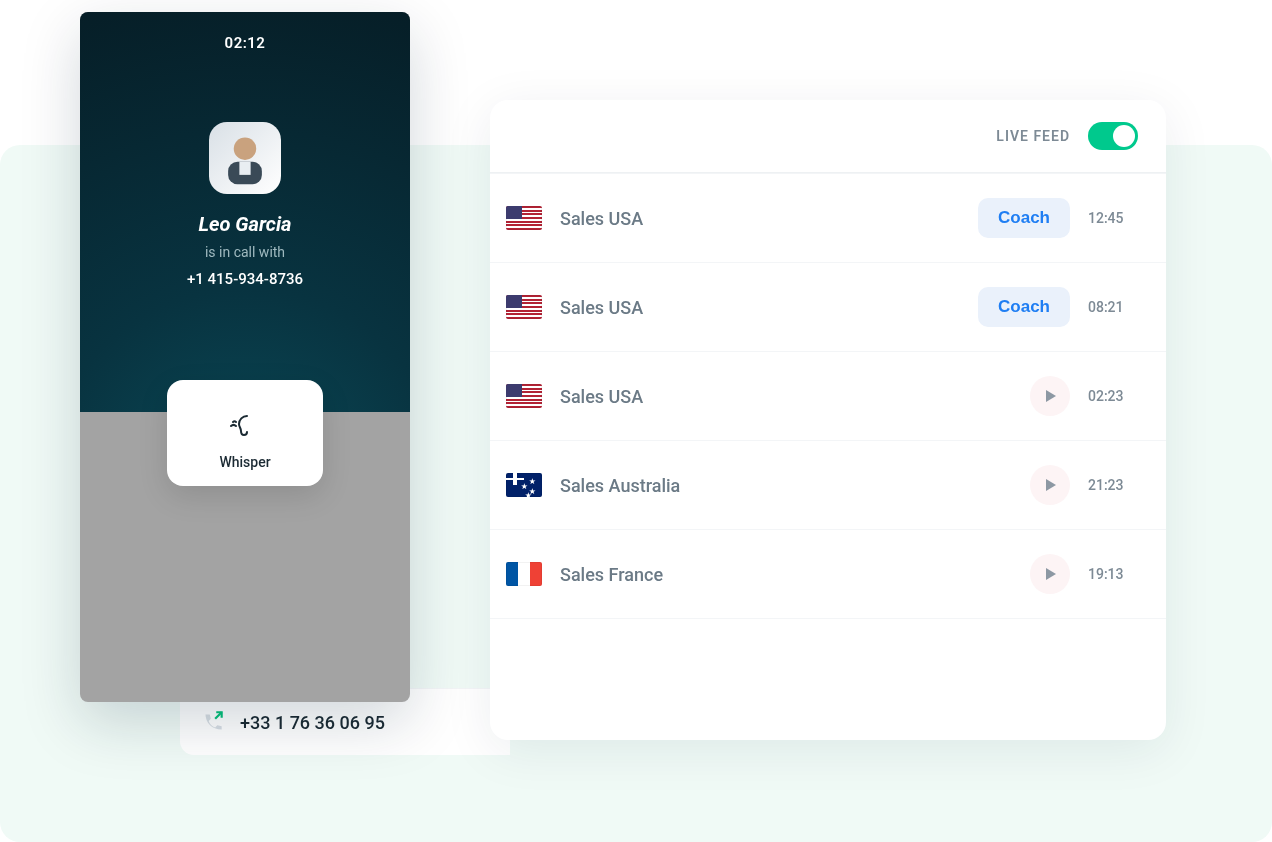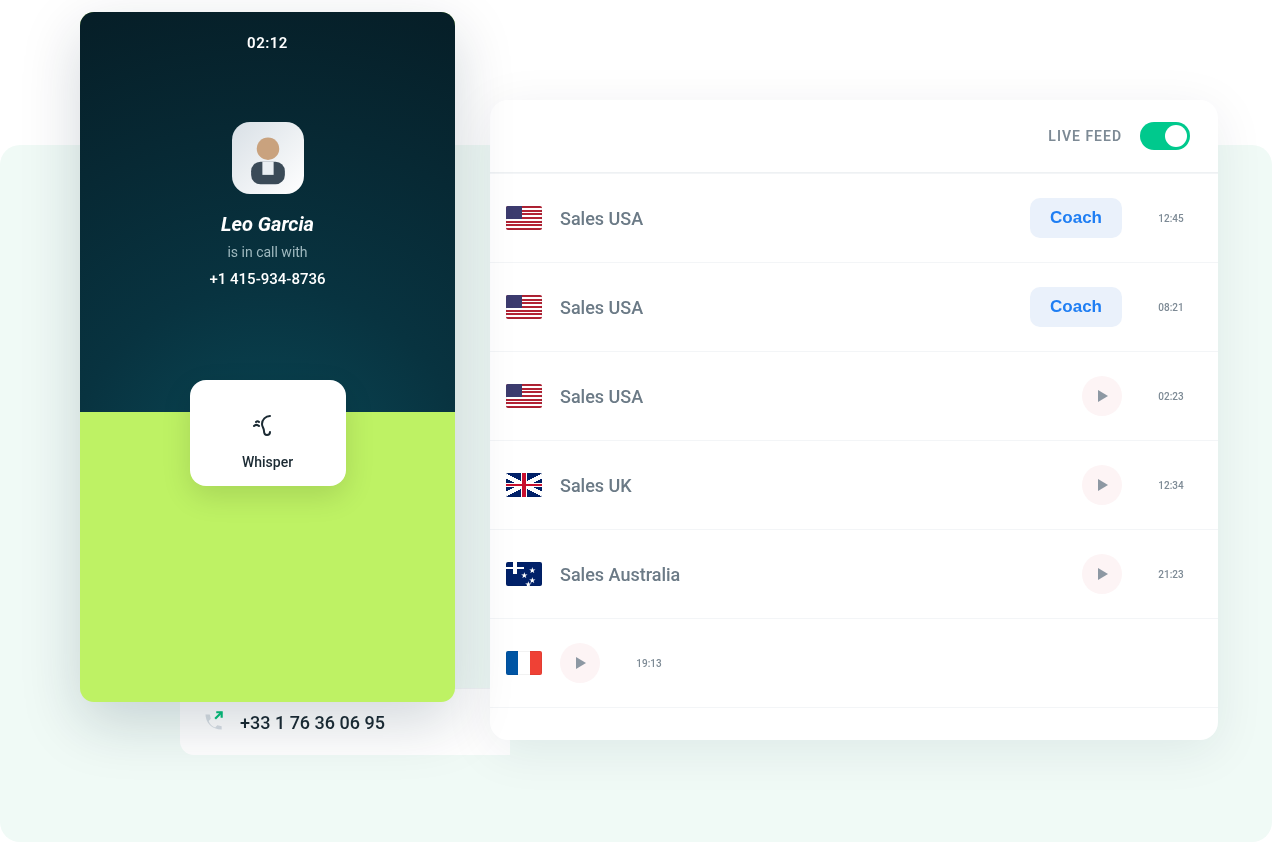--- a/index.html
+++ b/index.html
@@ -47,21 +47,21 @@
     width:1272px; height:697px;
     background:#f0faf6;
     border-radius: 20px;
     z-index:1;
   }
 
   
   .feed-panel {
     position:absolute;
     top:100px; left:490px;
-    width:728px; height:640px;
+    width:676px; height:640px;
     background:#ffffff;
     border-radius:18px;
     box-shadow: 0 10px 50px rgba(0,40,60,0.08);
     z-index:3;
     display:flex; flex-direction:column;
   }
   .feed-header{
     display:flex; justify-content:flex-end; align-items:center;
     padding:22px 28px; border-bottom:1px solid #eef1f3;
   }
@@ -126,44 +126,44 @@
   .play-btn{
     width:40px;height:40px;border-radius:50%;background:#fdf4f5;
     border:none;cursor:pointer;display:flex;align-items:center;justify-content:center;
   }
   .play-btn::before{
     content:"";width:0;height:0;border-top:6px solid transparent;
     border-bottom:6px solid transparent;border-left:10px solid #8d98a3;
     margin-left:2px;
   }
   .row-time{
-    width:62px; text-align:center; color:#7d8a95; font-size:10px;
+    width:62px; text-align:left; color:#7d8a95; font-size:14px;
     font-weight:500; margin-left:18px;
   }
 
   
   .outbound-row{
     position:absolute; left:180px; top:688px;
     background:#fff; padding:20px 30px 20px 20px;
     display:flex; align-items:center; gap:14px;
     border-radius:0 0 0 14px;
     z-index:2; width:330px;
     border-top:1px solid #f3f5f7;
   }
   .call-arrow-icon{width:26px;height:26px;position:relative;}
   .call-arrow-icon svg{width:26px;height:26px;}
   .outbound-num{font-size:18px;color:#1b2a33;font-weight:500;}
 
   
   .phone{
     position:absolute;
     left:80px; top:12px;
-    width:375px; height:690px;
-    background:#bef264;
-    border-radius:14px;
+    width:330px; height:690px;
+    background:#a3a3a3;
+    border-radius:8px;
     box-shadow: 0 20px 60px rgba(0,35,55,0.18);
     z-index:5;
     overflow:hidden;
     display:flex; flex-direction:column;
   }
   .phone-top{
     height:400px;
     background:radial-gradient(circle at 50% 120%, #0a4a58 0%, #083340 40%, #061e27 100%);
     color:#fff;
     display:flex; flex-direction:column; align-items:center;
@@ -230,33 +230,28 @@
         <button class="coach-btn">Coach</button>
         <span class="row-time">08:21</span>
       </div>
       <div class="row">
         <span class="flag usa"></span>
         <span class="row-label">Sales USA</span>
         <button class="play-btn"></button>
         <span class="row-time">02:23</span>
       </div>
       <div class="row">
-        <span class="flag uk"></span>
-        <span class="row-label">Sales UK</span>
-        <button class="play-btn"></button>
-        <span class="row-time">12:34</span>
-      </div>
-      <div class="row">
         <span class="flag au"></span>
         <span class="row-label">Sales Australia</span>
         <button class="play-btn"></button>
         <span class="row-time">21:23</span>
       </div>
       <div class="row">
         <span class="flag fr"></span>
+        <span class="row-label">Sales France</span>
         <button class="play-btn"></button>
         <span class="row-time">19:13</span>
       </div>
     </div>
 </div>
 
 <div class="outbound-row">
   <span class="call-arrow-icon">
     <svg viewBox="0 0 24 24">
         <path d="M5 4c0 9 6 15 15 15v-3l-4-1-2 2c-3-1-5-3-6-6l2-2-1-4H5z" fill="#d8dee4"></path>

